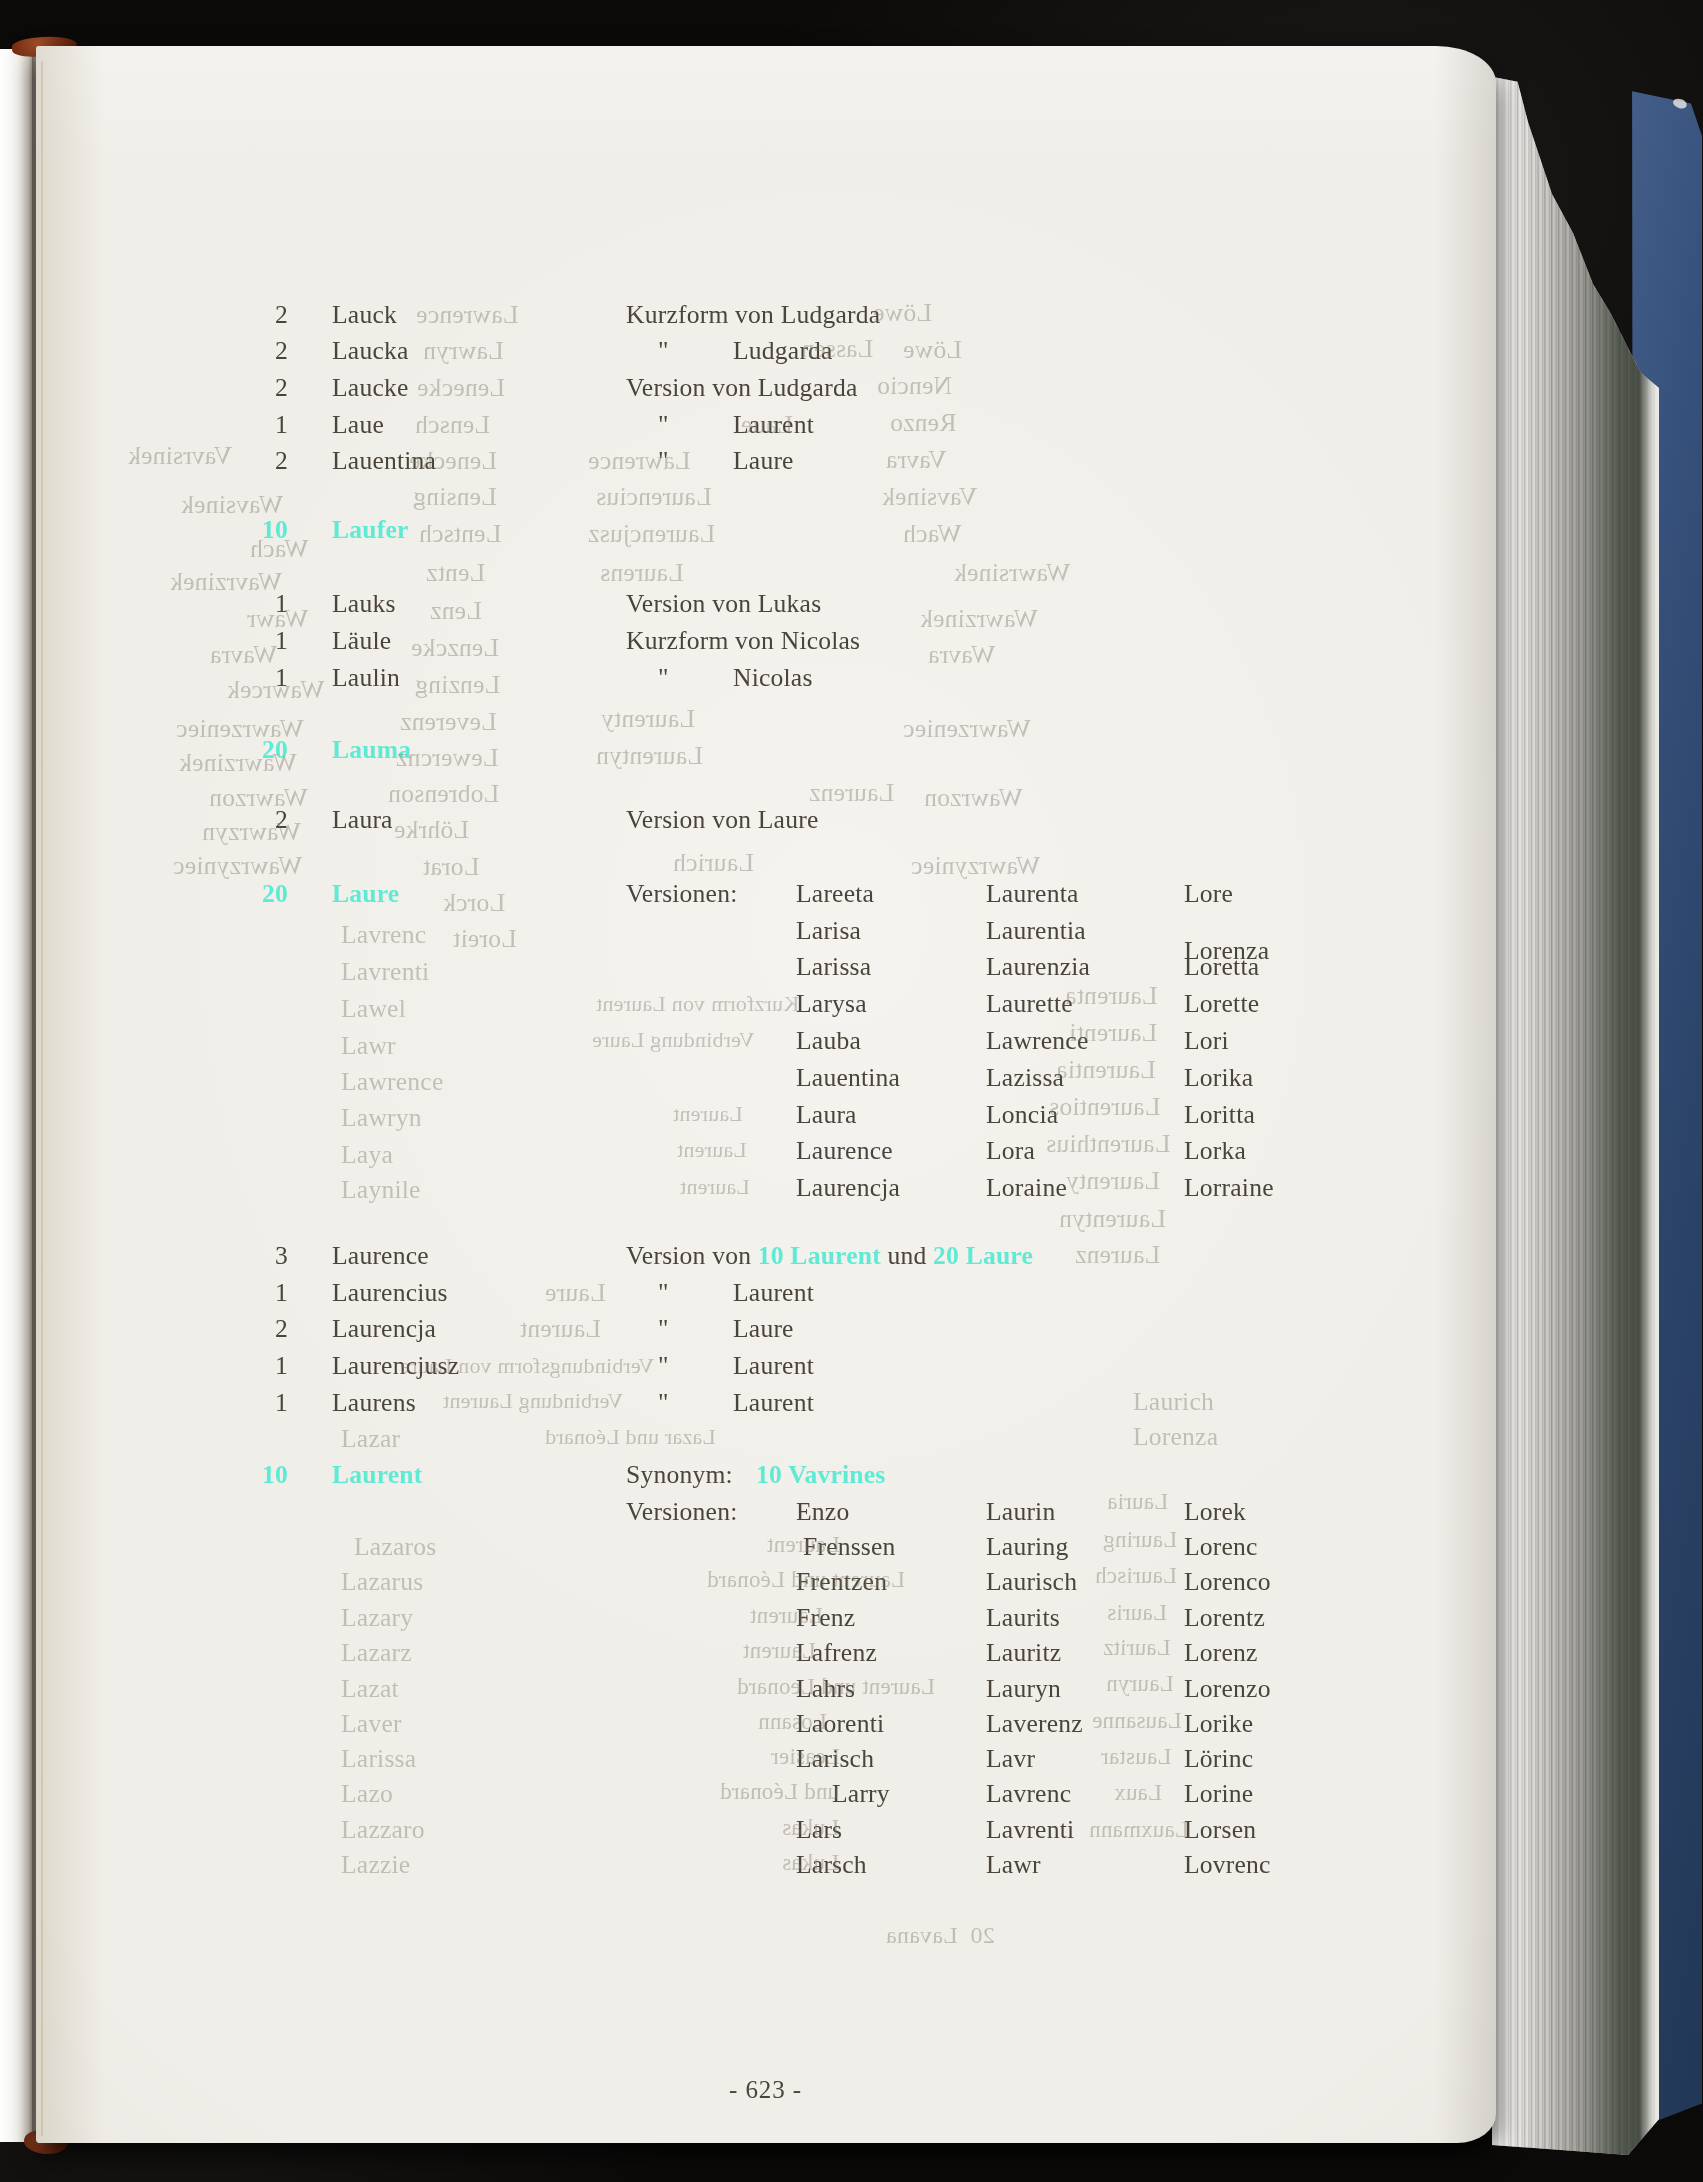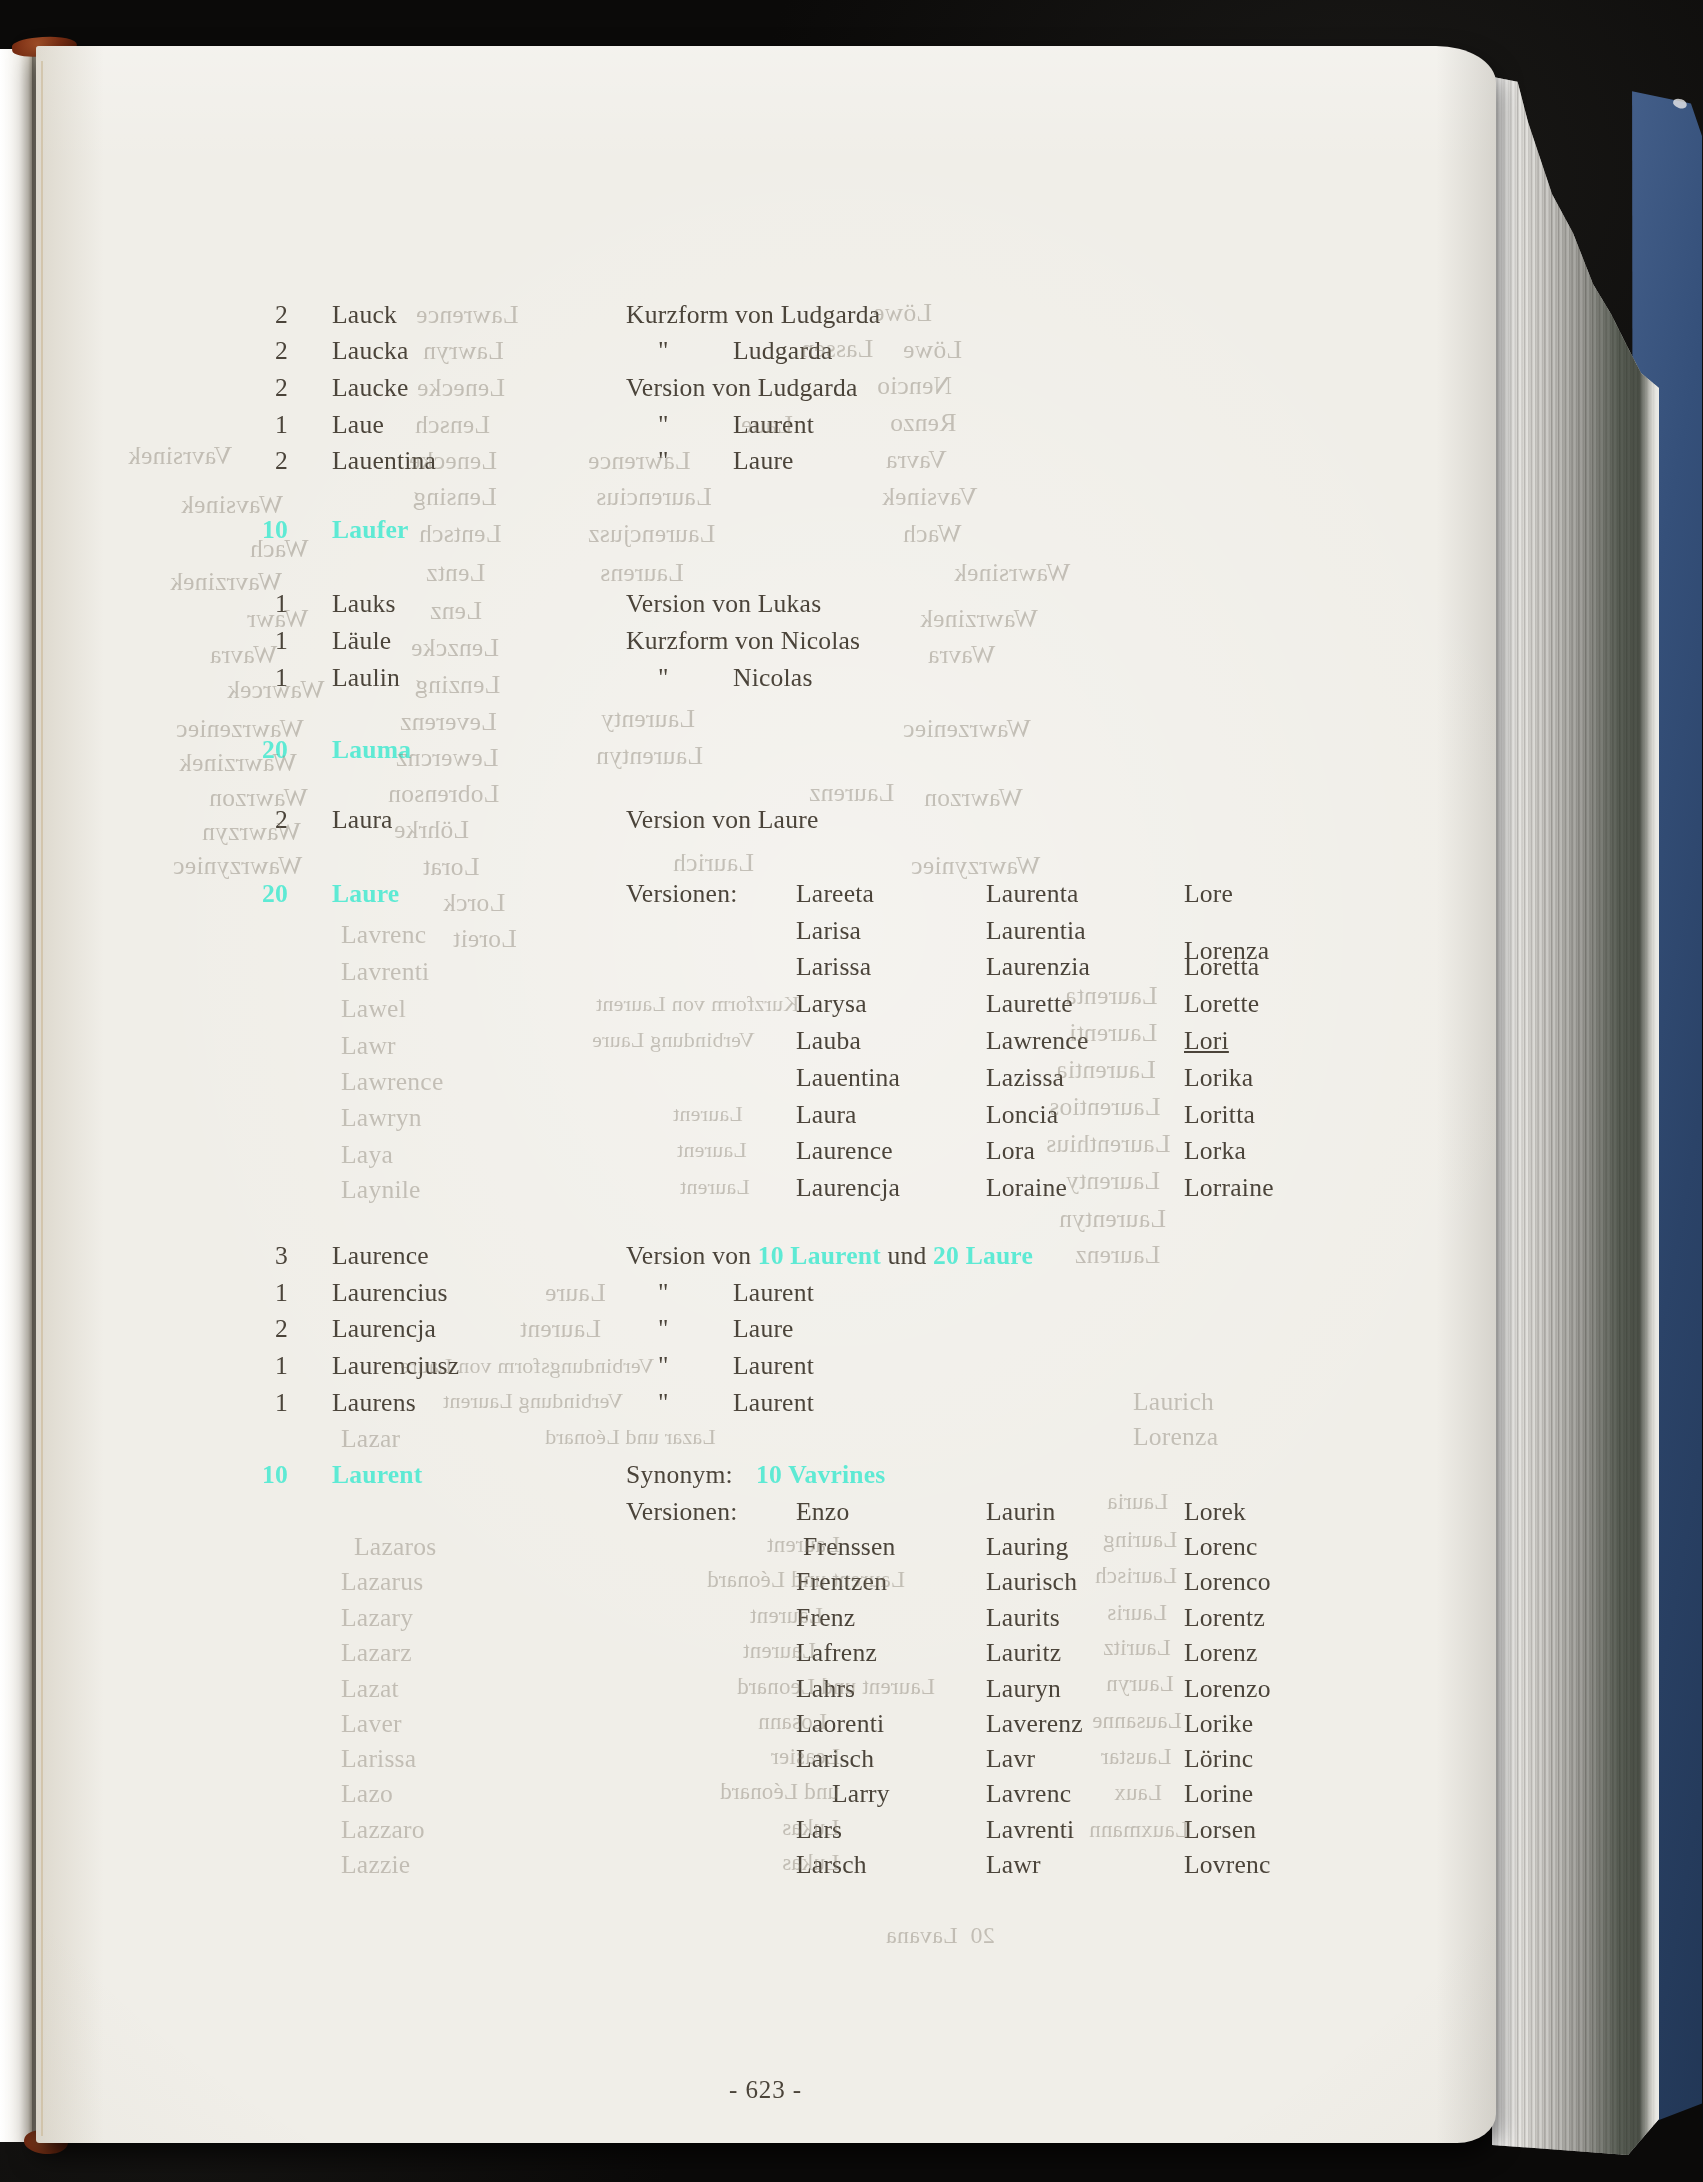--- a/index.html
+++ b/index.html
@@ -152,21 +152,21 @@
       <span class="t" style="left: 986px; top: 916px;">Laurentia</span>
       <span class="t" style="left: 1184px; top: 916px; margin-top: 20px;">Lorenza</span>
       <span class="t" style="left: 796px; top: 952px;">Larissa</span>
       <span class="t" style="left: 986px; top: 952px;">Laurenzia</span>
       <span class="t" style="left: 1184px; top: 952px;">Loretta</span>
       <span class="t" style="left: 796px; top: 989px;">Larysa</span>
       <span class="t" style="left: 986px; top: 989px;">Laurette</span>
       <span class="t" style="left: 1184px; top: 989px;">Lorette</span>
       <span class="t" style="left: 796px; top: 1026px;">Lauba</span>
       <span class="t" style="left: 986px; top: 1026px;">Lawrence</span>
-      <span class="t" style="left: 1184px; top: 1026px; text-decoration: underline;">Lori</span>
+      <span class="t" style="left: 1184px; top: 1026px;">Lori</span>
       <span class="t" style="left: 796px; top: 1063px;">Lauentina</span>
       <span class="t" style="left: 986px; top: 1063px;">Lazissa</span>
       <span class="t" style="left: 1184px; top: 1063px;">Lorika</span>
       <span class="t" style="left: 796px; top: 1100px;">Laura</span>
       <span class="t" style="left: 986px; top: 1100px;">Loncia</span>
       <span class="t" style="left: 1184px; top: 1100px;">Loritta</span>
       <span class="t" style="left: 796px; top: 1136px;">Laurence</span>
       <span class="t" style="left: 986px; top: 1136px;">Lora</span>
       <span class="t" style="left: 1184px; top: 1136px;">Lorka</span>
       <span class="t" style="left: 796px; top: 1173px;">Laurencja</span>

